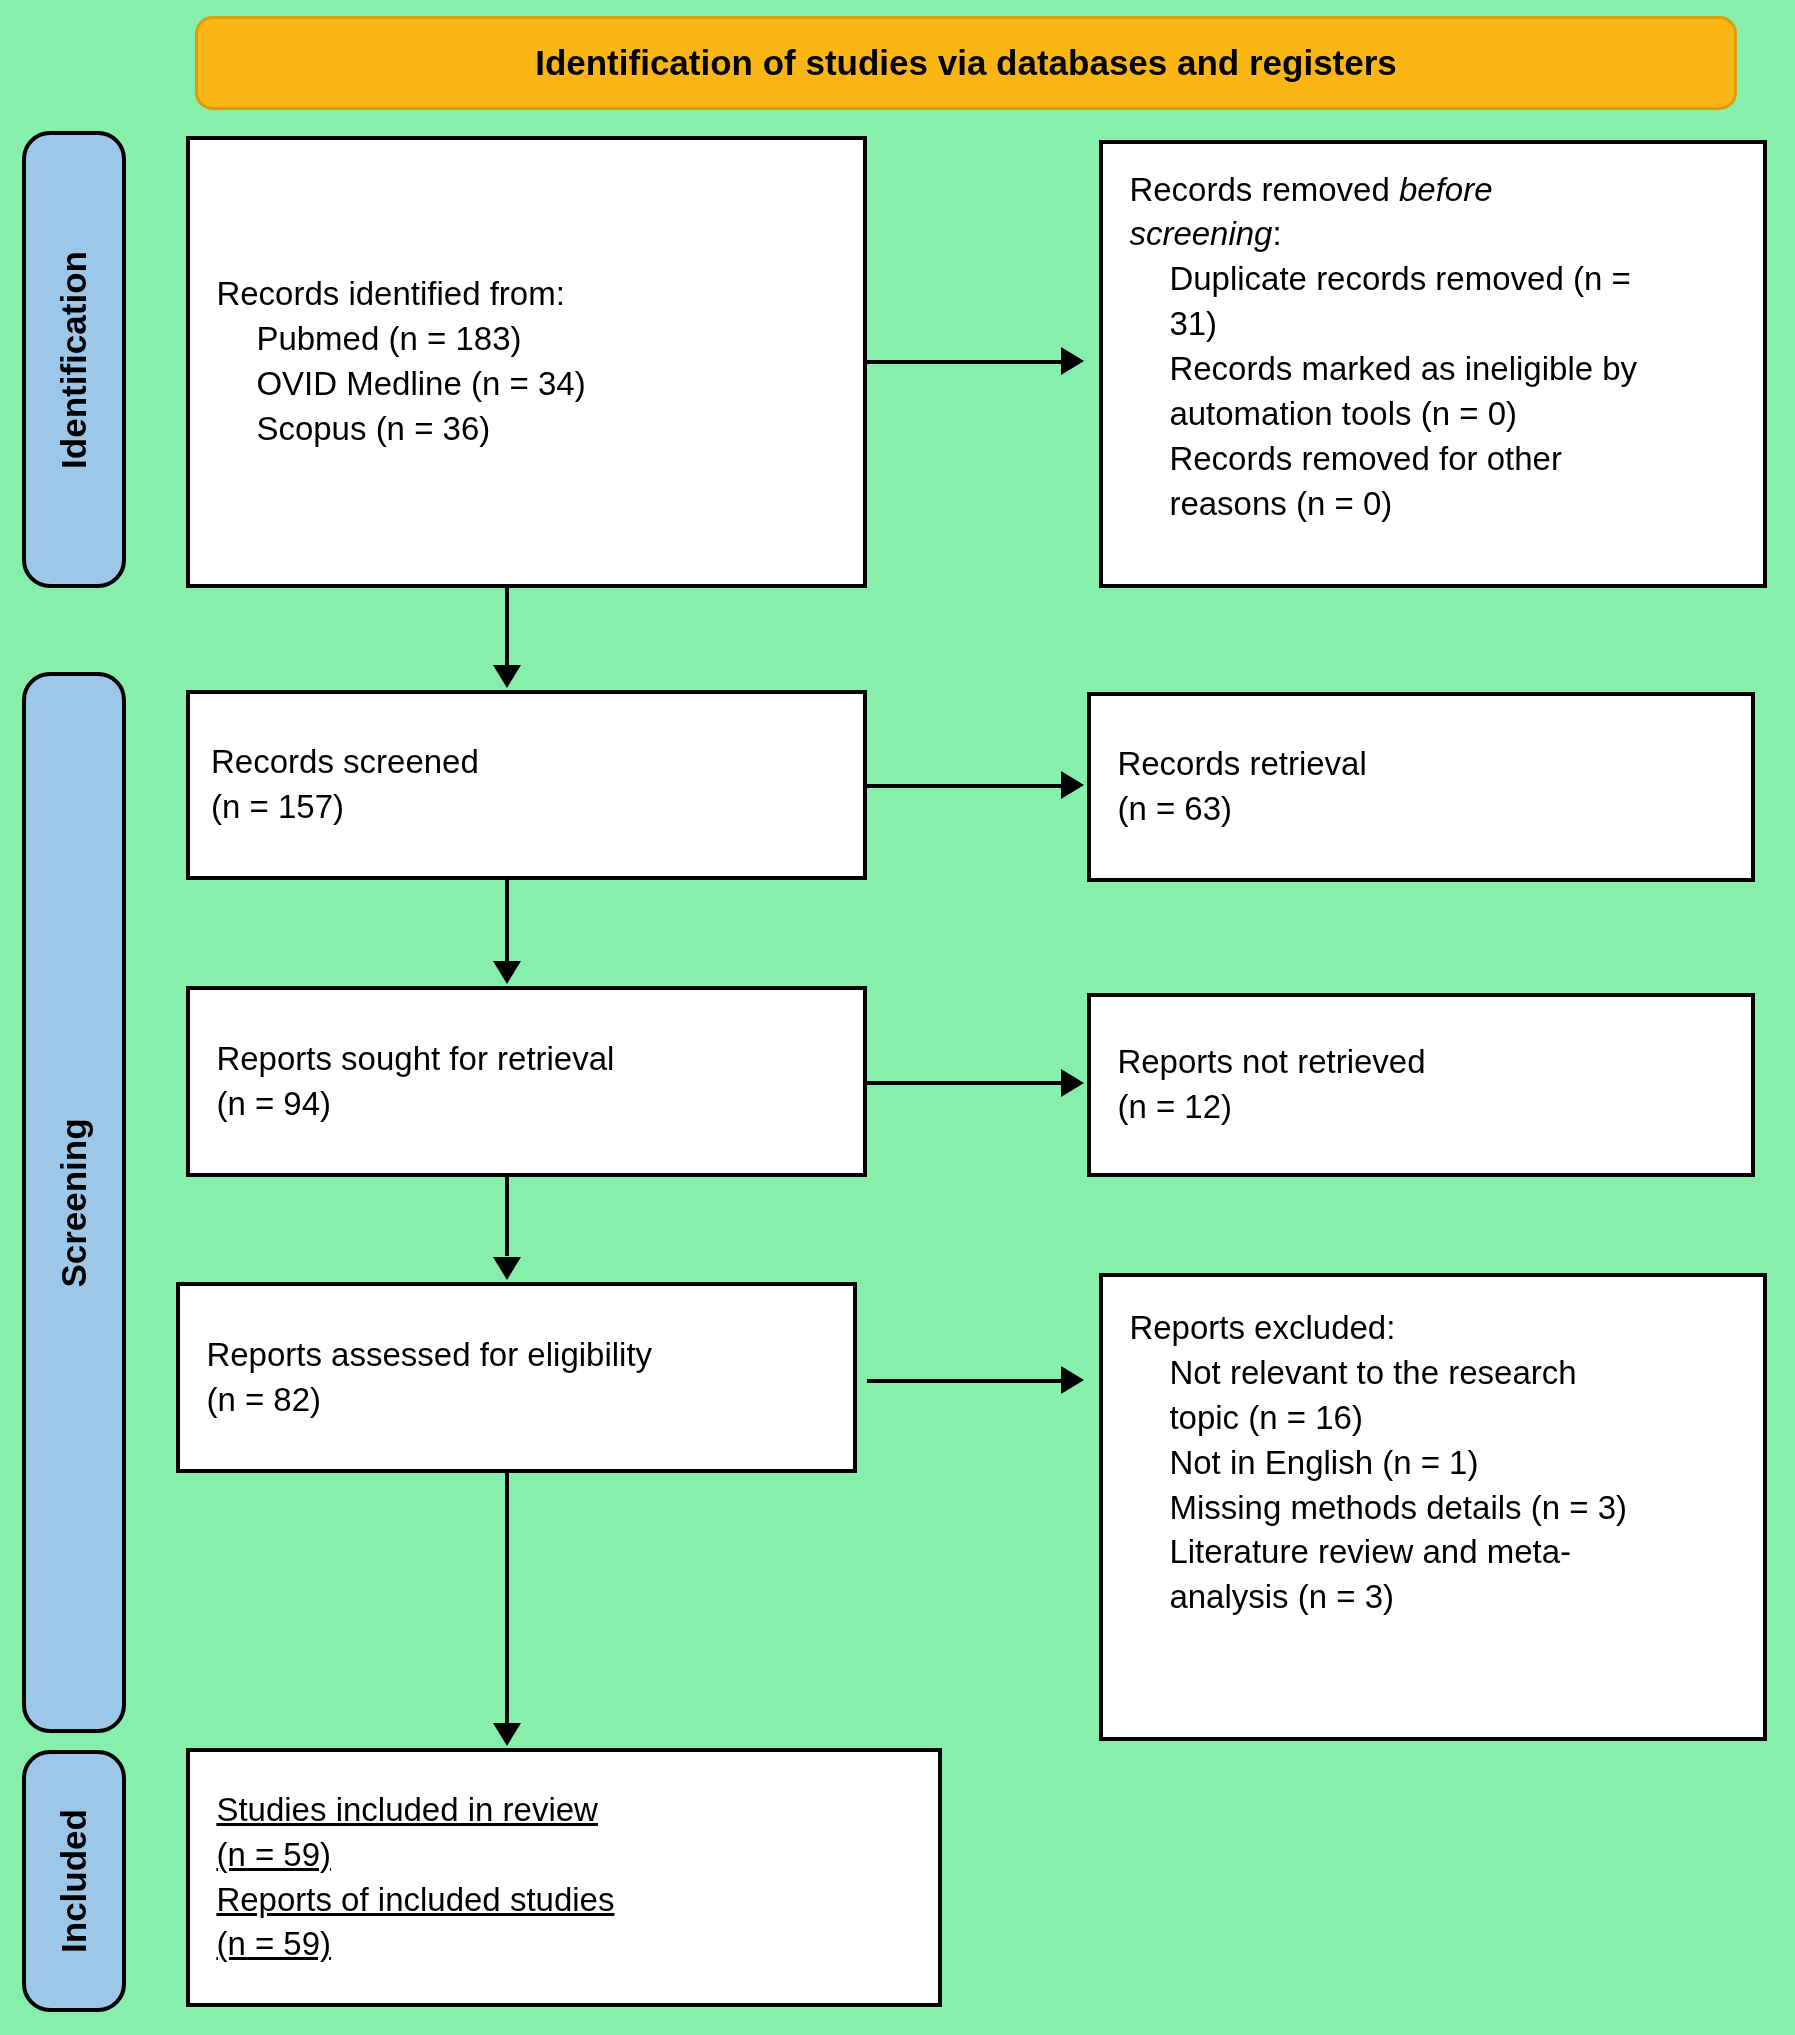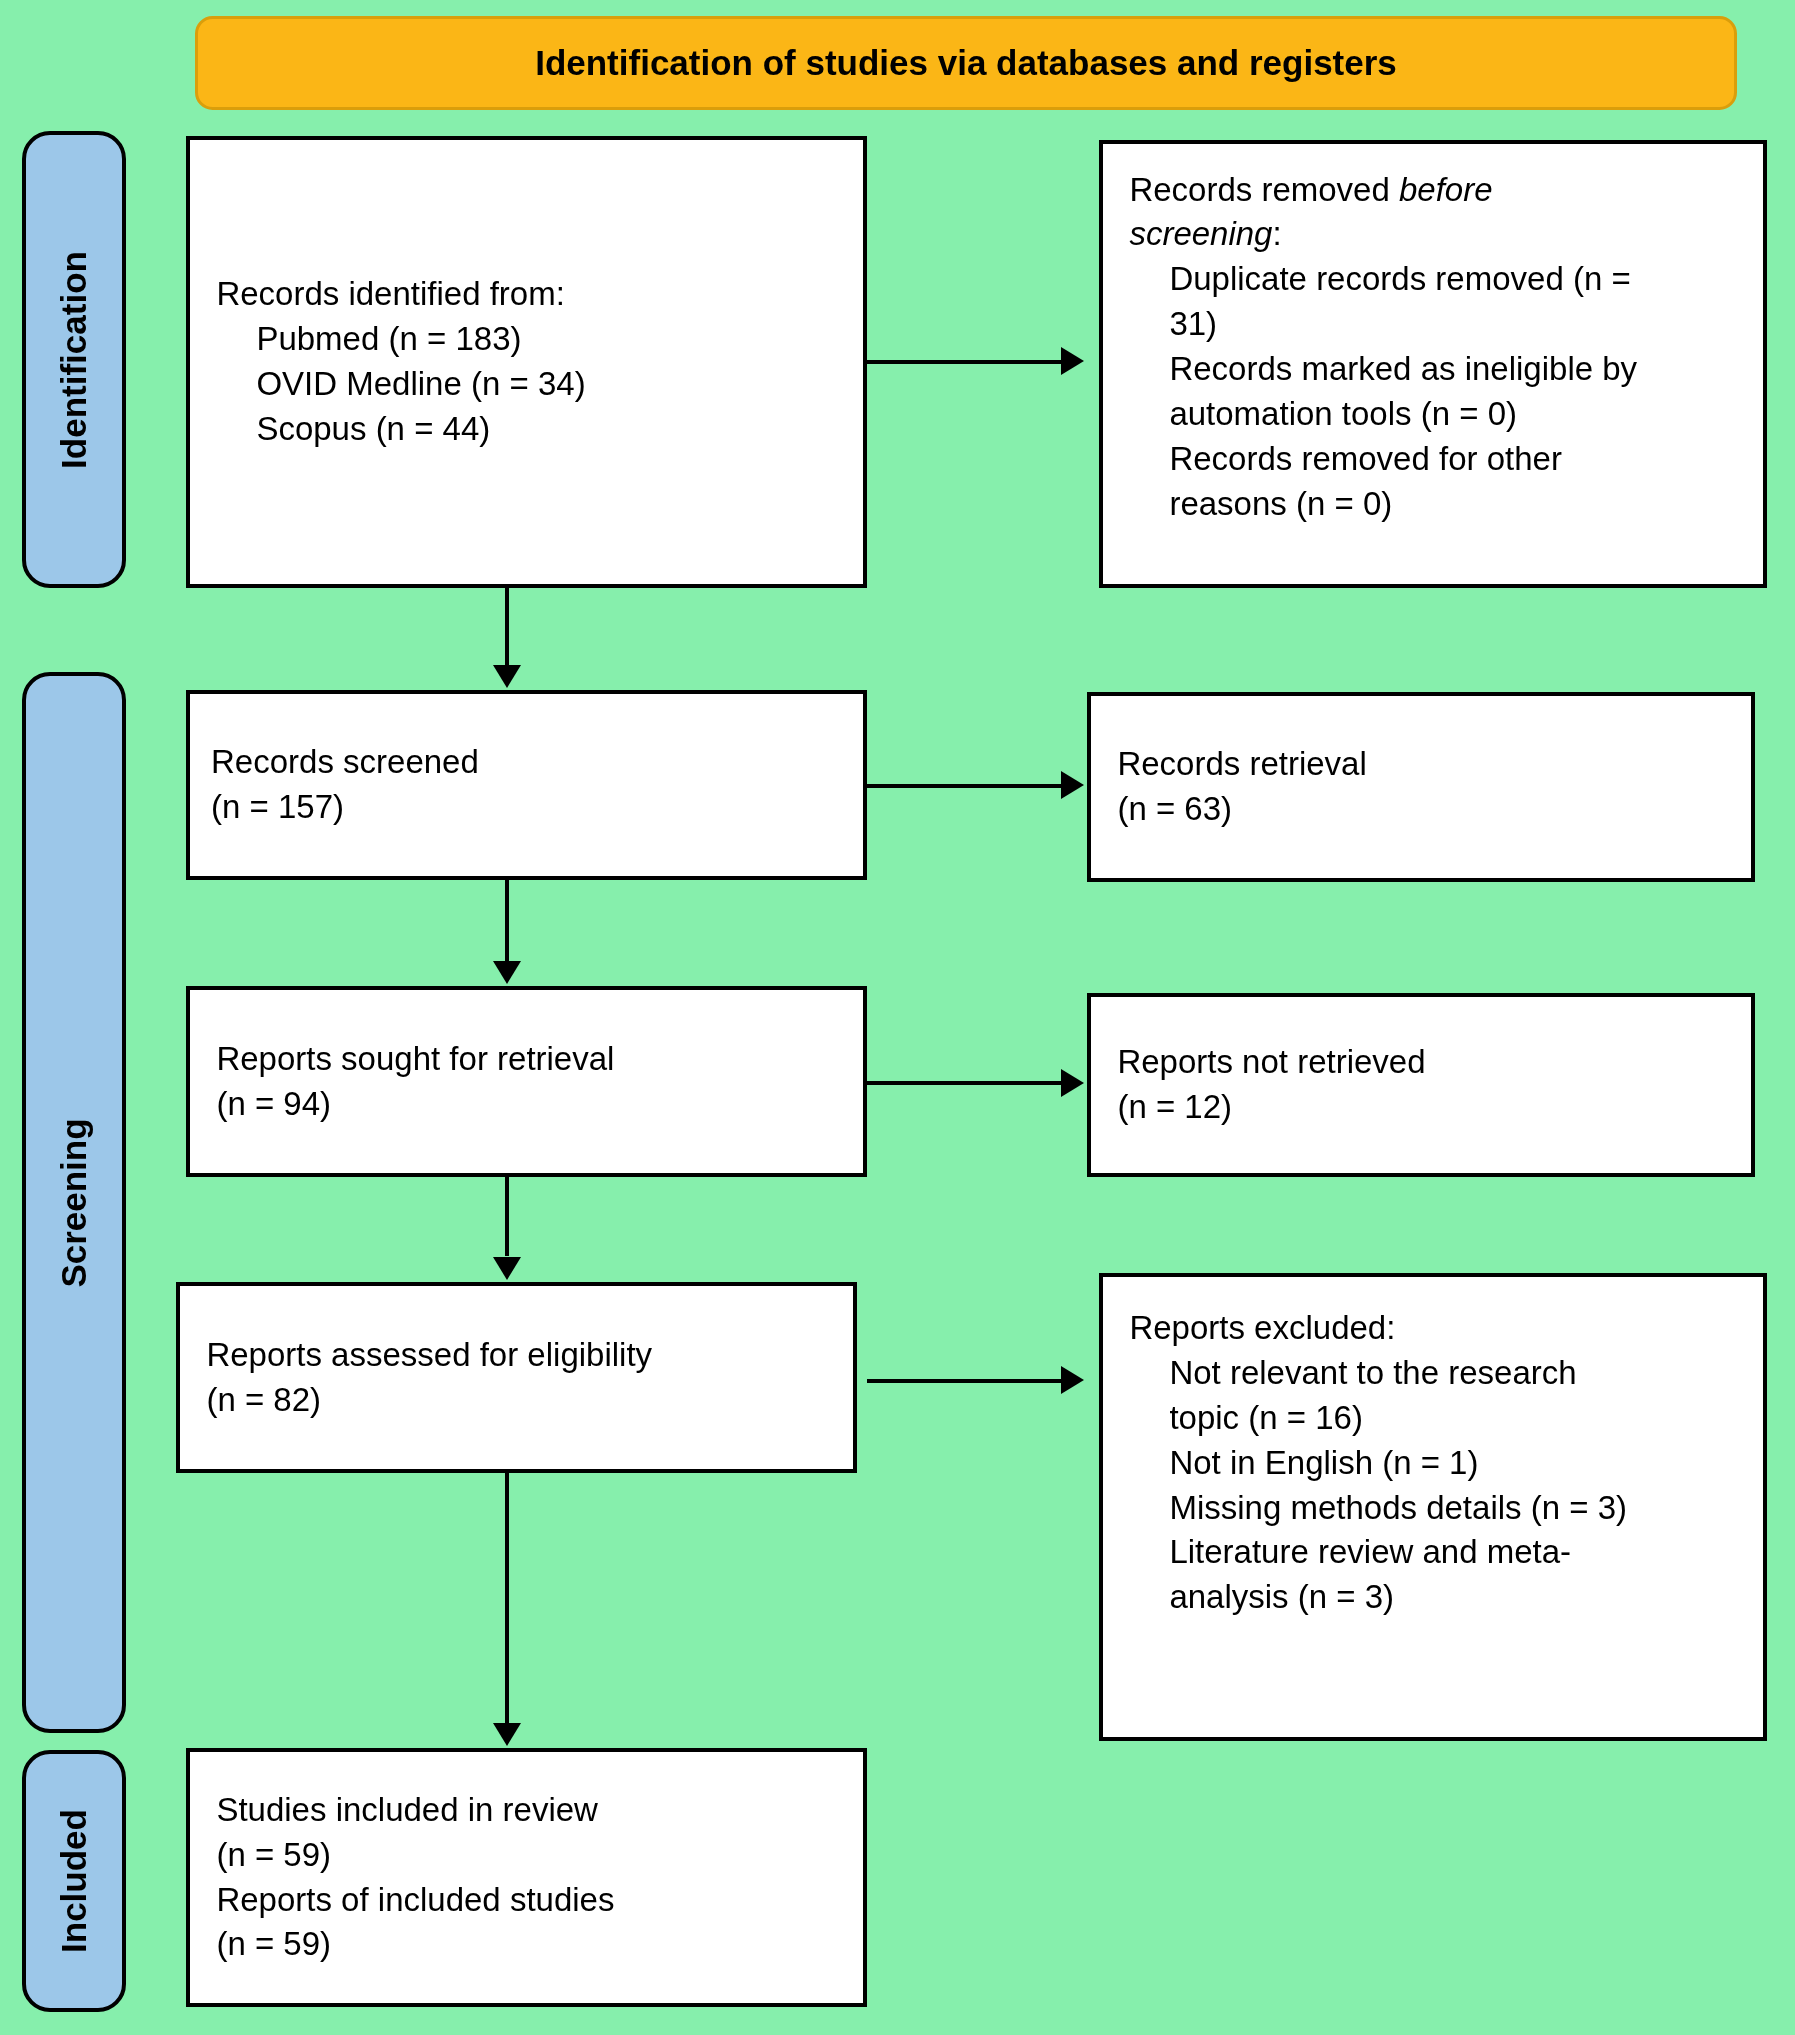--- a/index.html
+++ b/index.html
@@ -90,39 +90,39 @@
     <span class="stage-text">Screening</span>
   </div>
   <div class="stage" style="top:1750px; height:262px;">
     <span class="stage-text">Included</span>
   </div>
 
   <div class="box center" style="left:186px; top:136px; width:681px; height:452px;">
     <div>Records identified from:</div>
     <div class="indent">Pubmed (n = 183)</div>
     <div class="indent">OVID Medline (n = 34)</div>
-    <div class="indent">Scopus (n = 44)</div>
+    <div class="indent">Scopus (n = 36)</div>
   </div>
 
   <div class="box center" style="left:186px; top:690px; width:681px; height:190px;padding-left:21px;">
     <div>Records screened</div>
     <div>(n = 157)</div>
   </div>
 
   <div class="box center" style="left:186px; top:986px; width:681px; height:191px;">
     <div>Reports sought for retrieval</div>
     <div>(n = 94)</div>
   </div>
 
   <div class="box center" style="left:176px; top:1282px; width:681px; height:191px;">
     <div>Reports assessed for eligibility</div>
     <div>(n = 82)</div>
   </div>
 
-  <div class="box center" style="left:186px; top:1748px; width:681px; height:259px;">
+  <div class="box center" style="left:186px; top:1748px; width:756px; height:259px;text-decoration:underline;">
     <div>Studies included in review</div>
     <div>(n = 59)</div>
     <div>Reports of included studies</div>
     <div>(n = 59)</div>
   </div>
 
   <div class="box topalign" style="left:1087px; top:140px; width:668px; height:448px;">
     <div><span>Records removed </span><span class="it">before</span></div>
     <div><span class="it">screening</span><span>:</span></div>
     <div class="indent narrow">Duplicate records removed (n = 31)</div>

